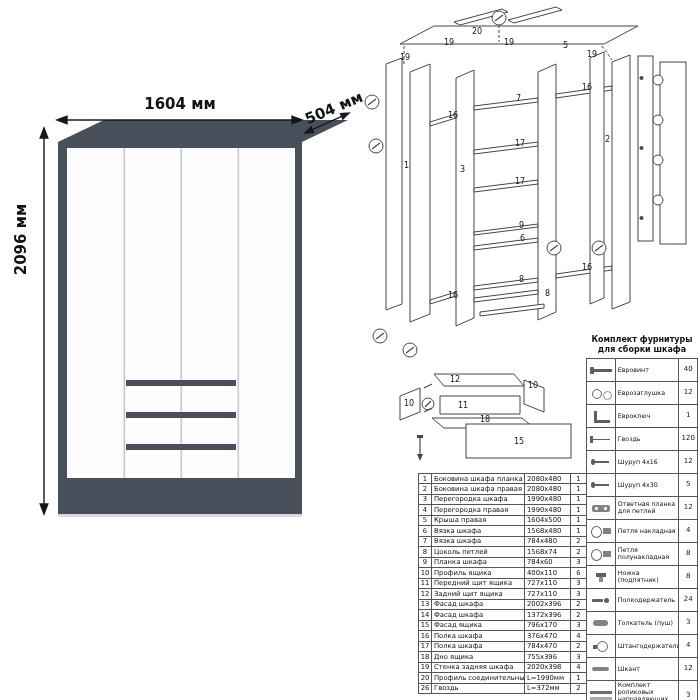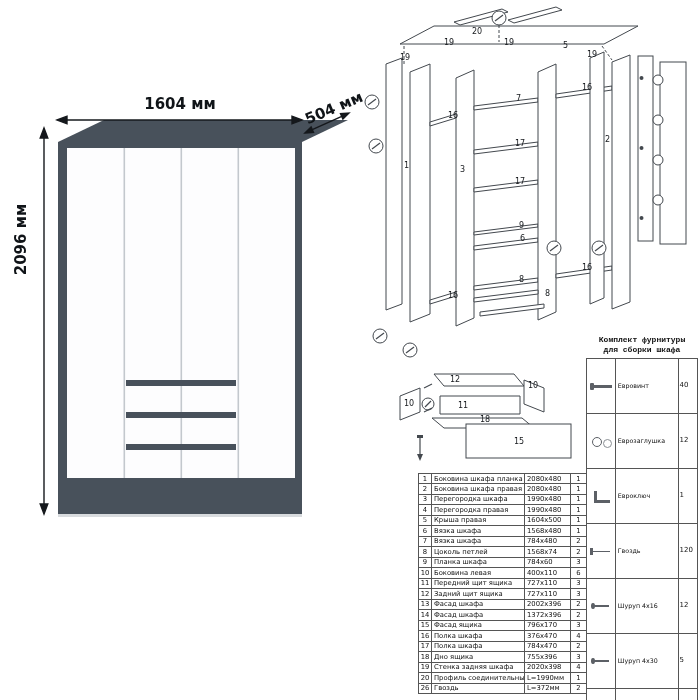--- a/index.html
+++ b/index.html
@@ -23,24 +23,24 @@
   .drawer-diagram svg{position:absolute;left:0;top:0;}
   
   .parts-table{
     position:absolute;left:418px;top:473px;border-collapse:collapse;
     font-size:6.8px;line-height:1.25;table-layout:fixed;width:168px;
   }
   .parts-table td{border:1px solid #555;padding:0.5px 2px;white-space:nowrap;overflow:hidden;}
   .parts-table td.c{text-align:center;padding:0.5px 0;}
   
   .hardware{position:absolute;left:586px;top:335px;width:112px;}
-  .hw-title{font-size:8px;font-weight:bold;text-align:center;line-height:1.25;font-family:Liberation Mono, monospace;}
+  .hw-title{font-size:8px;font-weight:bold;text-align:center;line-height:1.25;}
   .hw-table{border-collapse:collapse;table-layout:fixed;width:112px;margin-top:3px;font-size:6.3px;}
   .hw-table td{border:1px solid #555;padding:1px 2px;height:20px;vertical-align:middle;line-height:1.1;overflow:hidden;}
-  .hw-table td.qty{font-size:7px;padding:17px 0;}
+  .hw-table td.qty{text-align:center;font-size:7px;padding:1px 0;}
   
   .hw-icon{position:relative;width:24px;height:15px;margin:0 auto;}
   .euroscrew-icon::before{content:"";position:absolute;top:6px;left:5px;right:1px;height:3px;background:#5c6066;}
   .euroscrew-icon::after{content:"";position:absolute;top:4px;left:1px;width:4px;height:7px;background:#5c6066;border-radius:1px;}
   .plug-icon::before{content:"";position:absolute;top:3px;left:3px;width:8px;height:8px;border:1.5px solid #5c6066;border-radius:50%;}
   .plug-icon::after{content:"";position:absolute;top:5px;left:14px;width:7px;height:7px;border:1px solid #8a8f94;border-radius:50%;}
   .hexkey-icon::before{content:"";position:absolute;top:2px;left:5px;width:13px;height:9px;border-left:3px solid #5c6066;border-bottom:3px solid #5c6066;}
   .nail-icon::before{content:"";position:absolute;top:7px;left:3px;right:3px;height:1.5px;background:#5c6066;}
   .nail-icon::after{content:"";position:absolute;top:4.5px;left:1px;width:2.5px;height:6.5px;background:#5c6066;}
   .screw-icon::before{content:"";position:absolute;top:6.5px;left:5px;right:4px;height:2px;background:#5c6066;}
@@ -267,21 +267,21 @@
         <td class="c">2</td>
       </tr>
       <tr>
         <td class="c">9</td>
         <td>Планка шкафа</td>
         <td>784х60</td>
         <td class="c">3</td>
       </tr>
       <tr>
         <td class="c">10</td>
-        <td>Боковина левая</td>
+        <td>Профиль ящика</td>
         <td>400х110</td>
         <td class="c">6</td>
       </tr>
       <tr>
         <td class="c">11</td>
         <td>Передний щит ящика</td>
         <td>727х110</td>
         <td class="c">3</td>
       </tr>
       <tr>

